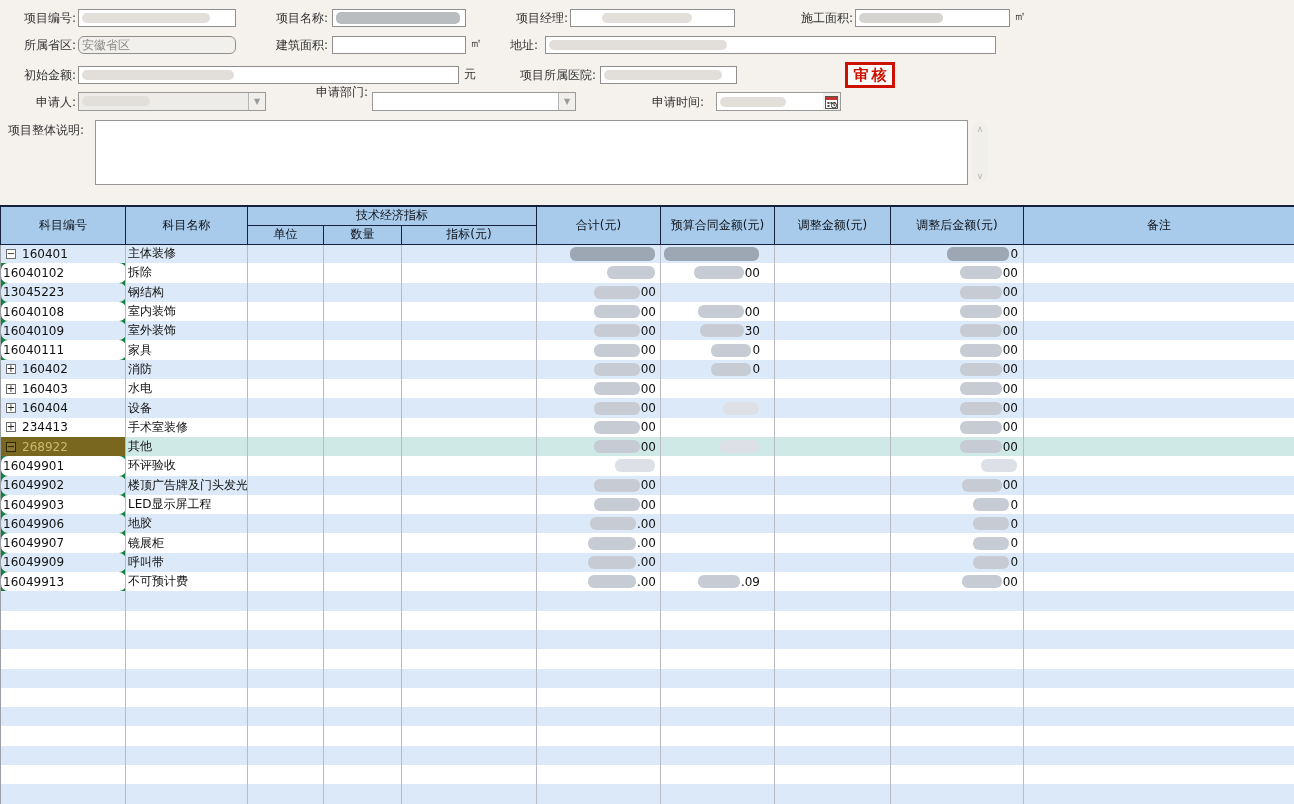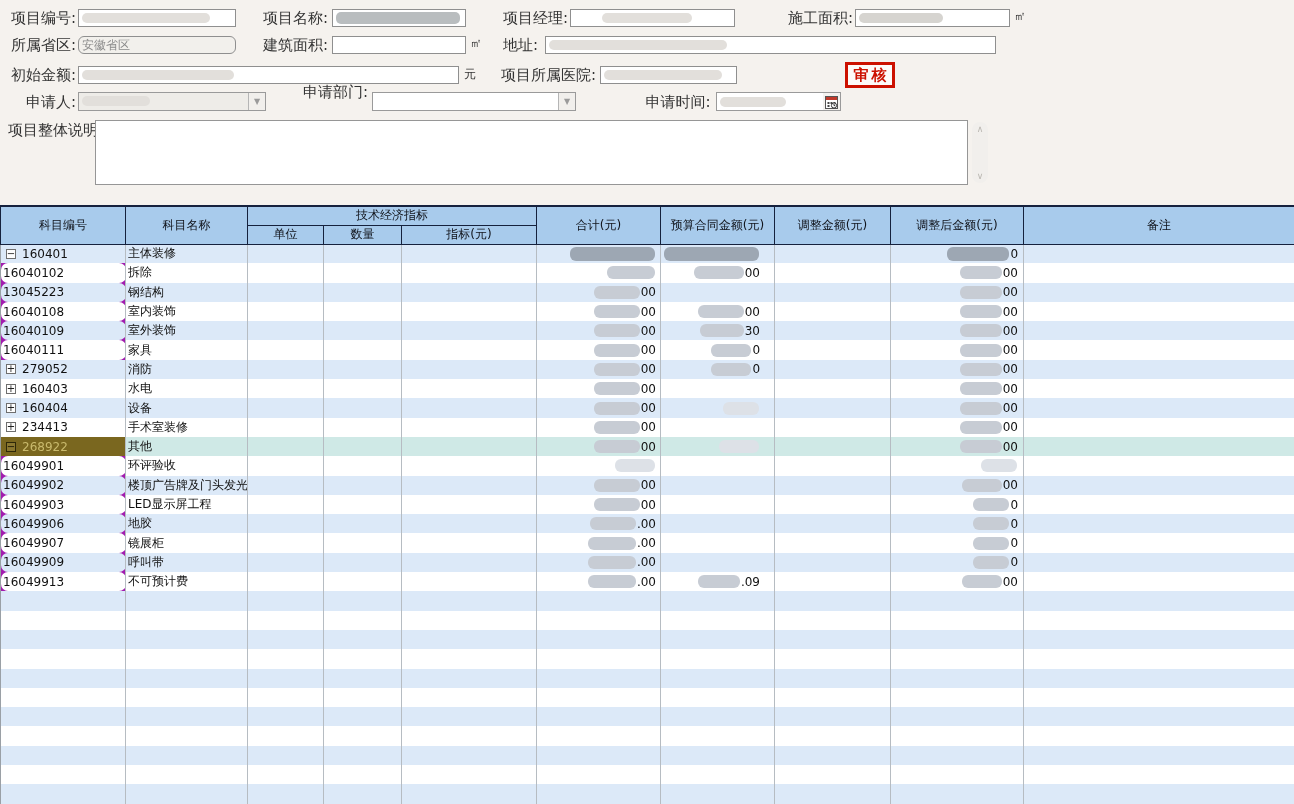--- a/index.html
+++ b/index.html
@@ -1,21 +1,21 @@
 <!DOCTYPE html>
 <html><head>
 <meta charset="utf-8">
 <style>
   * { margin:0; padding:0; box-sizing:border-box; }
   html,body { width:1294px; height:804px; overflow:hidden; }
   body { font-family:"DejaVu Sans","Liberation Sans",sans-serif; font-size:12px; color:#222; background:#f5f2ee; }
   #stage { position:relative; width:1294px; height:804px; }
 
   
-  .lbl { position:absolute; height:17px; line-height:17px; color:#333; font-size:15px; white-space:nowrap; }
+  .lbl { position:absolute; height:17px; line-height:17px; color:#333; font-size:12px; white-space:nowrap; }
   .tb { position:absolute; height:18px; background:#fff; border:1px solid #8f8f8f; display:flex; align-items:center; padding:0 3px; }
   .tb.gray { background:#f2f0ec; }
   .smudge { display:inline-block; height:10px; border-radius:5px; background:#e2dfdb; }
   .smudge.dark { background:#b9bdbf; height:12px; }
   .smudge.mid { background:#d6d4d0; }
   .unit { position:absolute; height:17px; line-height:17px; font-size:12px; color:#333; }
   .valtext { color:#8a8a8a; font-size:12px; }
 
   .sel-ctl { position:absolute; height:19px; border:1px solid #9a9a9a; background:#fff; display:flex; align-items:center; }
   .sel-ctl.gray { background:#eeece8; }
@@ -24,21 +24,21 @@
 
   .stamp { position:absolute; left:845px; top:62px; width:50px; height:26px; border:3px solid #cc1republic0000; border:3px solid #cc1100; color:#cc1100; background:#fdfbf9; font-weight:bold; font-size:15px; display:flex; align-items:center; justify-content:center; letter-spacing:3px; padding-left:3px; }
 
   .date-ctl { position:absolute; height:19px; border:1px solid #9a9a9a; background:#fff; display:flex; align-items:center; }
   .cal-btn { margin-left:auto; width:17px; height:17px; display:flex; align-items:center; justify-content:center; background:#f4f2ef; }
 
   textarea.desc { position:absolute; left:95px; top:120px; width:873px; height:65px; background:#fff; border:1px solid #969696; resize:none; outline:none; font-family:inherit; font-size:12px; }
   .vscroll { position:absolute; left:972px; top:122px; width:16px; height:61px; background:#f1efec; border-radius:8px; display:flex; flex-direction:column; justify-content:space-between; align-items:center; padding:2px 0; color:#b9b6b0; font-size:9px; }
 
   
-  #gridwrap { position:absolute; left:0; top:205px; width:1294px; height:599px; overflow:hidden; background:#a21caf; }
+  #gridwrap { position:absolute; left:0; top:205px; width:1294px; height:599px; overflow:hidden; background:#15803d; }
   table.grid { border-collapse:collapse; table-layout:fixed; width:1294px; }
   table.grid th { background:#a8cbec; border:1px solid #15213d; font-weight:normal; font-size:12px; color:#10131a; height:19px; padding:0; overflow:hidden; white-space:nowrap; }
   table.grid thead { border-top:2px solid #15213d; }
   th.remark-h { color:#e80000; }
   table.grid td { height:19.3px; padding:0 2px; border-right:1px solid #b6bcc2; overflow:hidden; white-space:nowrap; font-size:12px; color:#111; }
   table.grid td:first-child { border-left:1px solid #9aa0a6; }
   tr.alt td { background:#dce9f8; }
   tr.plain td { background:#ffffff; }
   tr.sel td { background:#cfe9e6; }
   tr.sel td.codecell { background:#7a671f; }
@@ -354,21 +354,21 @@
                 <span class="blob" style="width: 42px;"></span>
                 <span class="sfx">00</span>
               </div>
             </td>
             <td></td>
           </tr>
           <tr class="alt">
             <td class="codecell indent0">
               <div class="codewrap">
                 <span class="tree">+</span>
-                <span class="codetext">279052</span>
+                <span class="codetext">160402</span>
               </div>
             </td>
             <td>消防</td>
             <td></td>
             <td></td>
             <td></td>
             <td class="c-total">
               <div class="money">
                 <span class="blob" style="width: 46px;"></span>
                 <span class="sfx">00</span>

